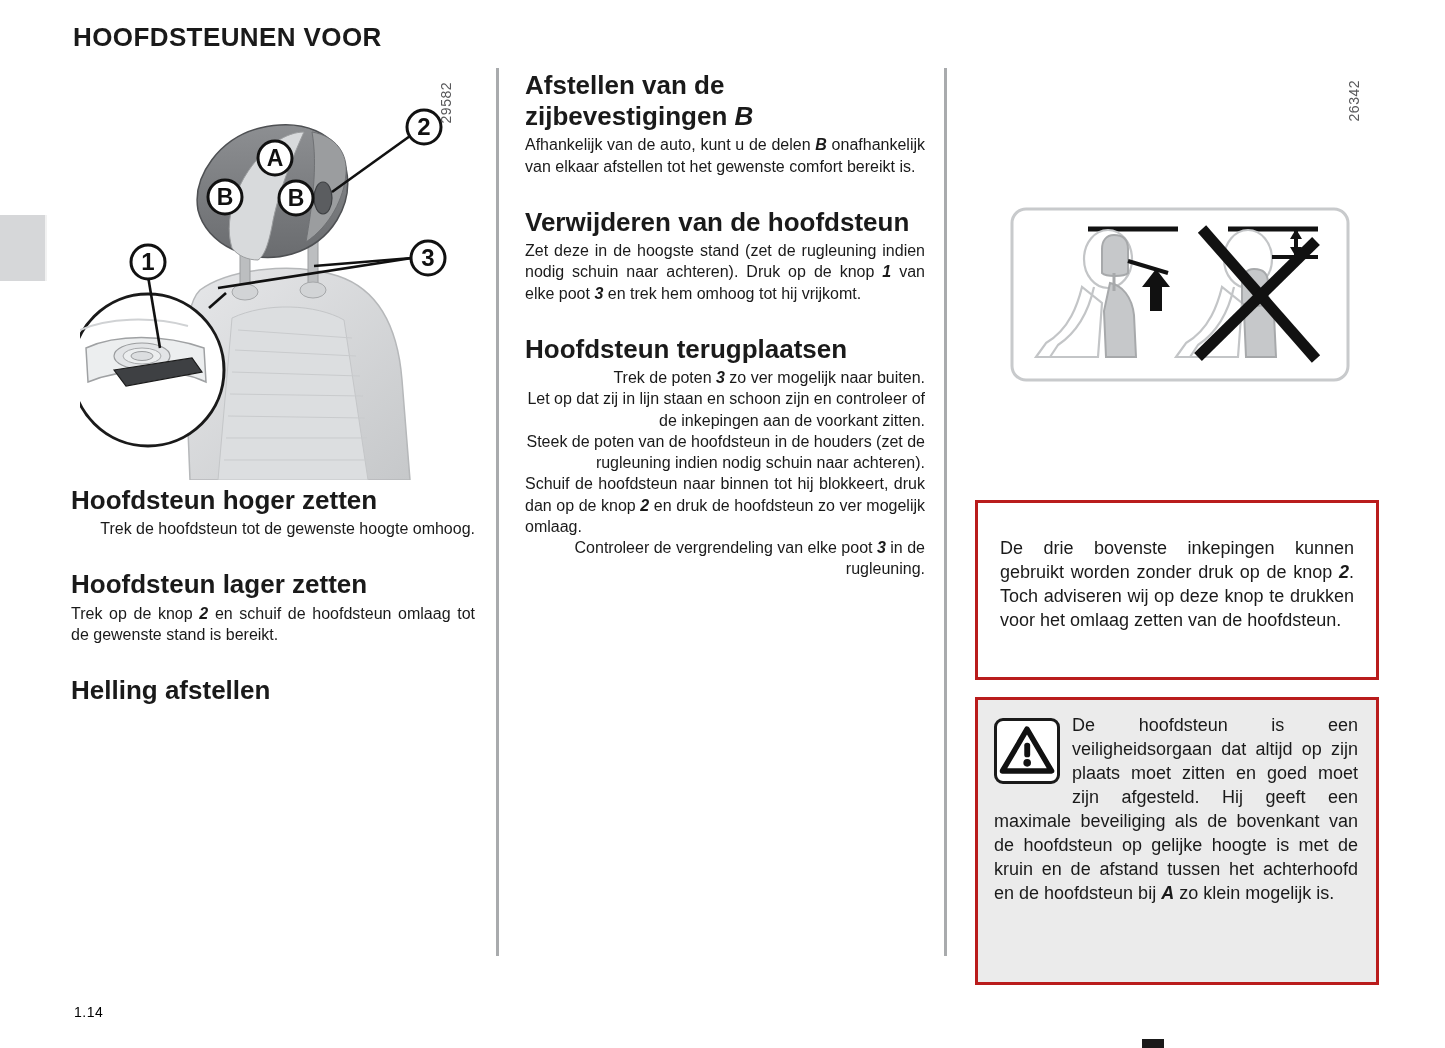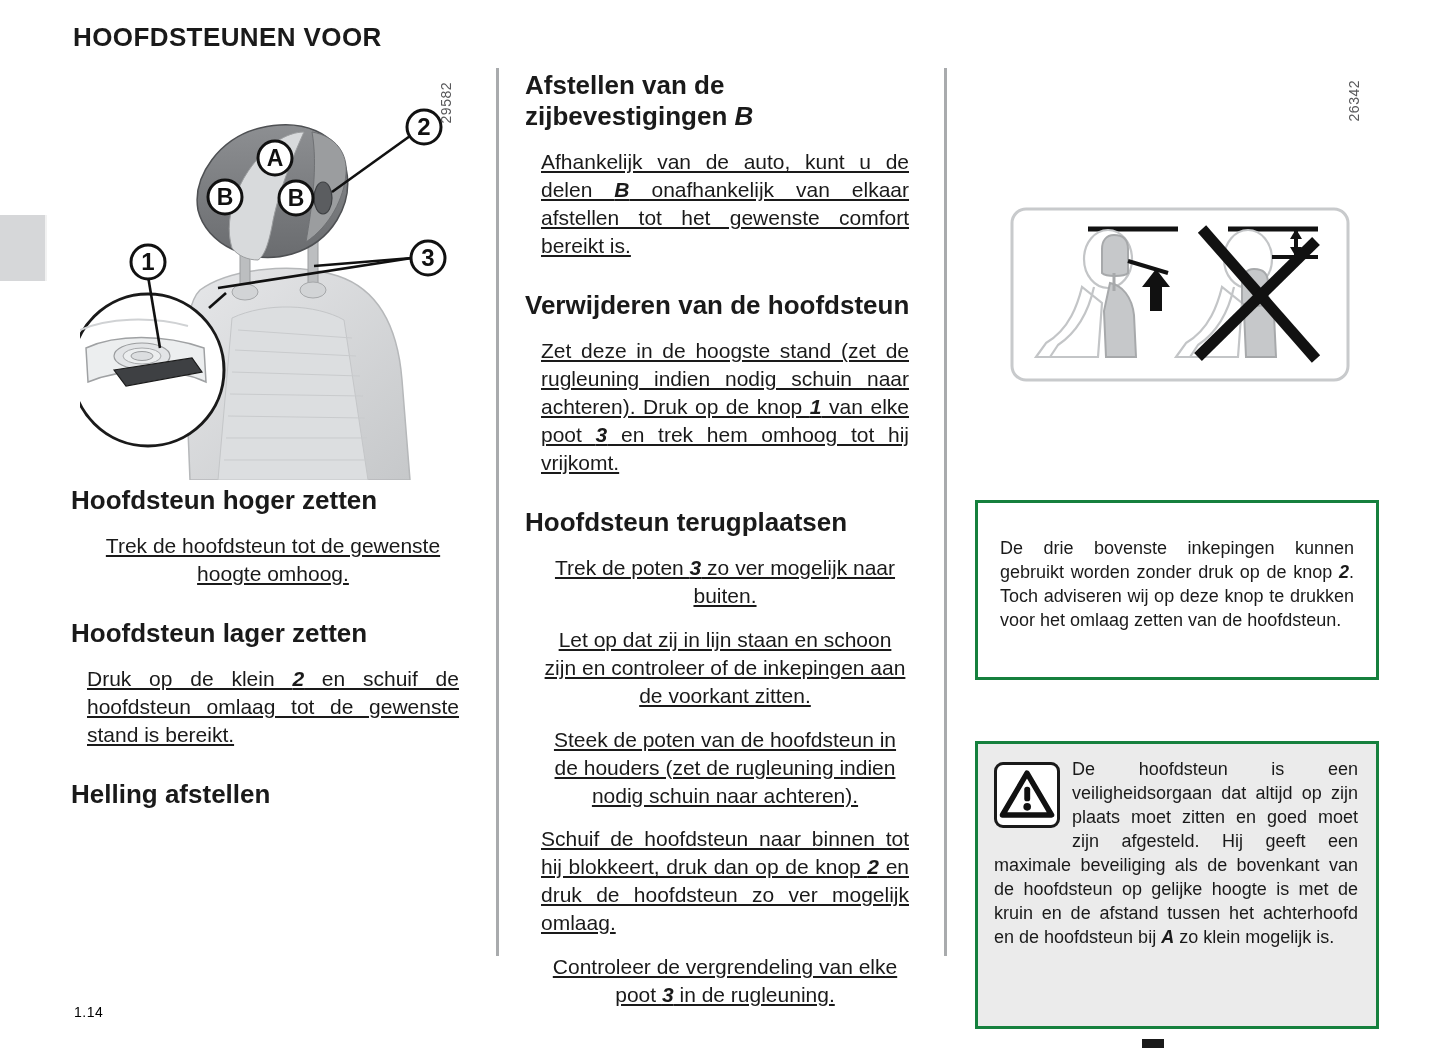--- a/index.html
+++ b/index.html
@@ -63,27 +63,26 @@
   #col-left   { left: 71px;  width: 404px; }
   #col-mid    { left: 525px; width: 400px; }
 
   h2.sec {
     font-size: 26px;
     font-weight: bold;
     margin: 0 0 2px 0;
     line-height: 1.2;
   }
   p.body {
-    font-size: 21px;
+    font-size: 16px;
     line-height: 1.33;
-    margin: 16px;
+    margin: 0;
     text-align: justify;
-    text-decoration: underline;
-  }
-  p.body.nojust { text-align: center; }
+  }
+  p.body.nojust { text-align: right; }
   .blk { margin-bottom: 30px; }
   b.ref { font-weight: bold; font-style: italic; }
 
   
   .illus-left {
     position: absolute;
     left: 80px; top: 80px;
     width: 400px; height: 400px;
   }
   .fignum {
@@ -102,35 +101,34 @@
     position: absolute;
     left: 1010px; top: 207px;
     width: 340px; height: 175px;
   }
 
   
   .note-box {
     position: absolute;
     left: 975px;
     box-sizing: border-box;
-    border: 3px solid #15803d;
+    border: 3px solid #b91c1c;
     background: #fff;
     width: 404px;
   }
   #note-plain {
     top: 500px;
     height: 180px;
     padding: 34px 22px 0 22px;
   }
   #note-warning {
     top: 697px;
     height: 288px;
     background: #ebebeb;
     padding: 14px 18px 0 16px;
-    margin-top: 44px;
   }
   .note-text {
     font-size: 18px;
     line-height: 1.33;
     text-align: justify;
     margin: 0;
   }
   .warn-icon {
     float: left;
     width: 66px; height: 66px;
@@ -166,21 +164,21 @@
 
     <div style="height:415px;"></div>
 
     <div class="blk">
       <h2 class="sec">Hoofdsteun hoger zetten</h2>
       <p class="body nojust">Trek de hoofdsteun tot de gewenste hoogte omhoog.</p>
     </div>
 
     <div class="blk">
       <h2 class="sec">Hoofdsteun lager zetten</h2>
-      <p class="body"><span>Druk op de klein </span><b class="ref">2</b><span> en schuif de hoofdsteun omlaag tot de gewenste stand is bereikt.</span></p>
+      <p class="body"><span>Trek op de knop </span><b class="ref">2</b><span> en schuif de hoofdsteun omlaag tot de gewenste stand is bereikt.</span></p>
     </div>
 
     <div class="blk">
       <h2 class="sec">Helling afstellen</h2>
     </div>
   </div>
 
   <div class="fignum" id="fignum-left">29582</div>
 
   <svg class="illus-left" viewBox="0 0 400 400">

